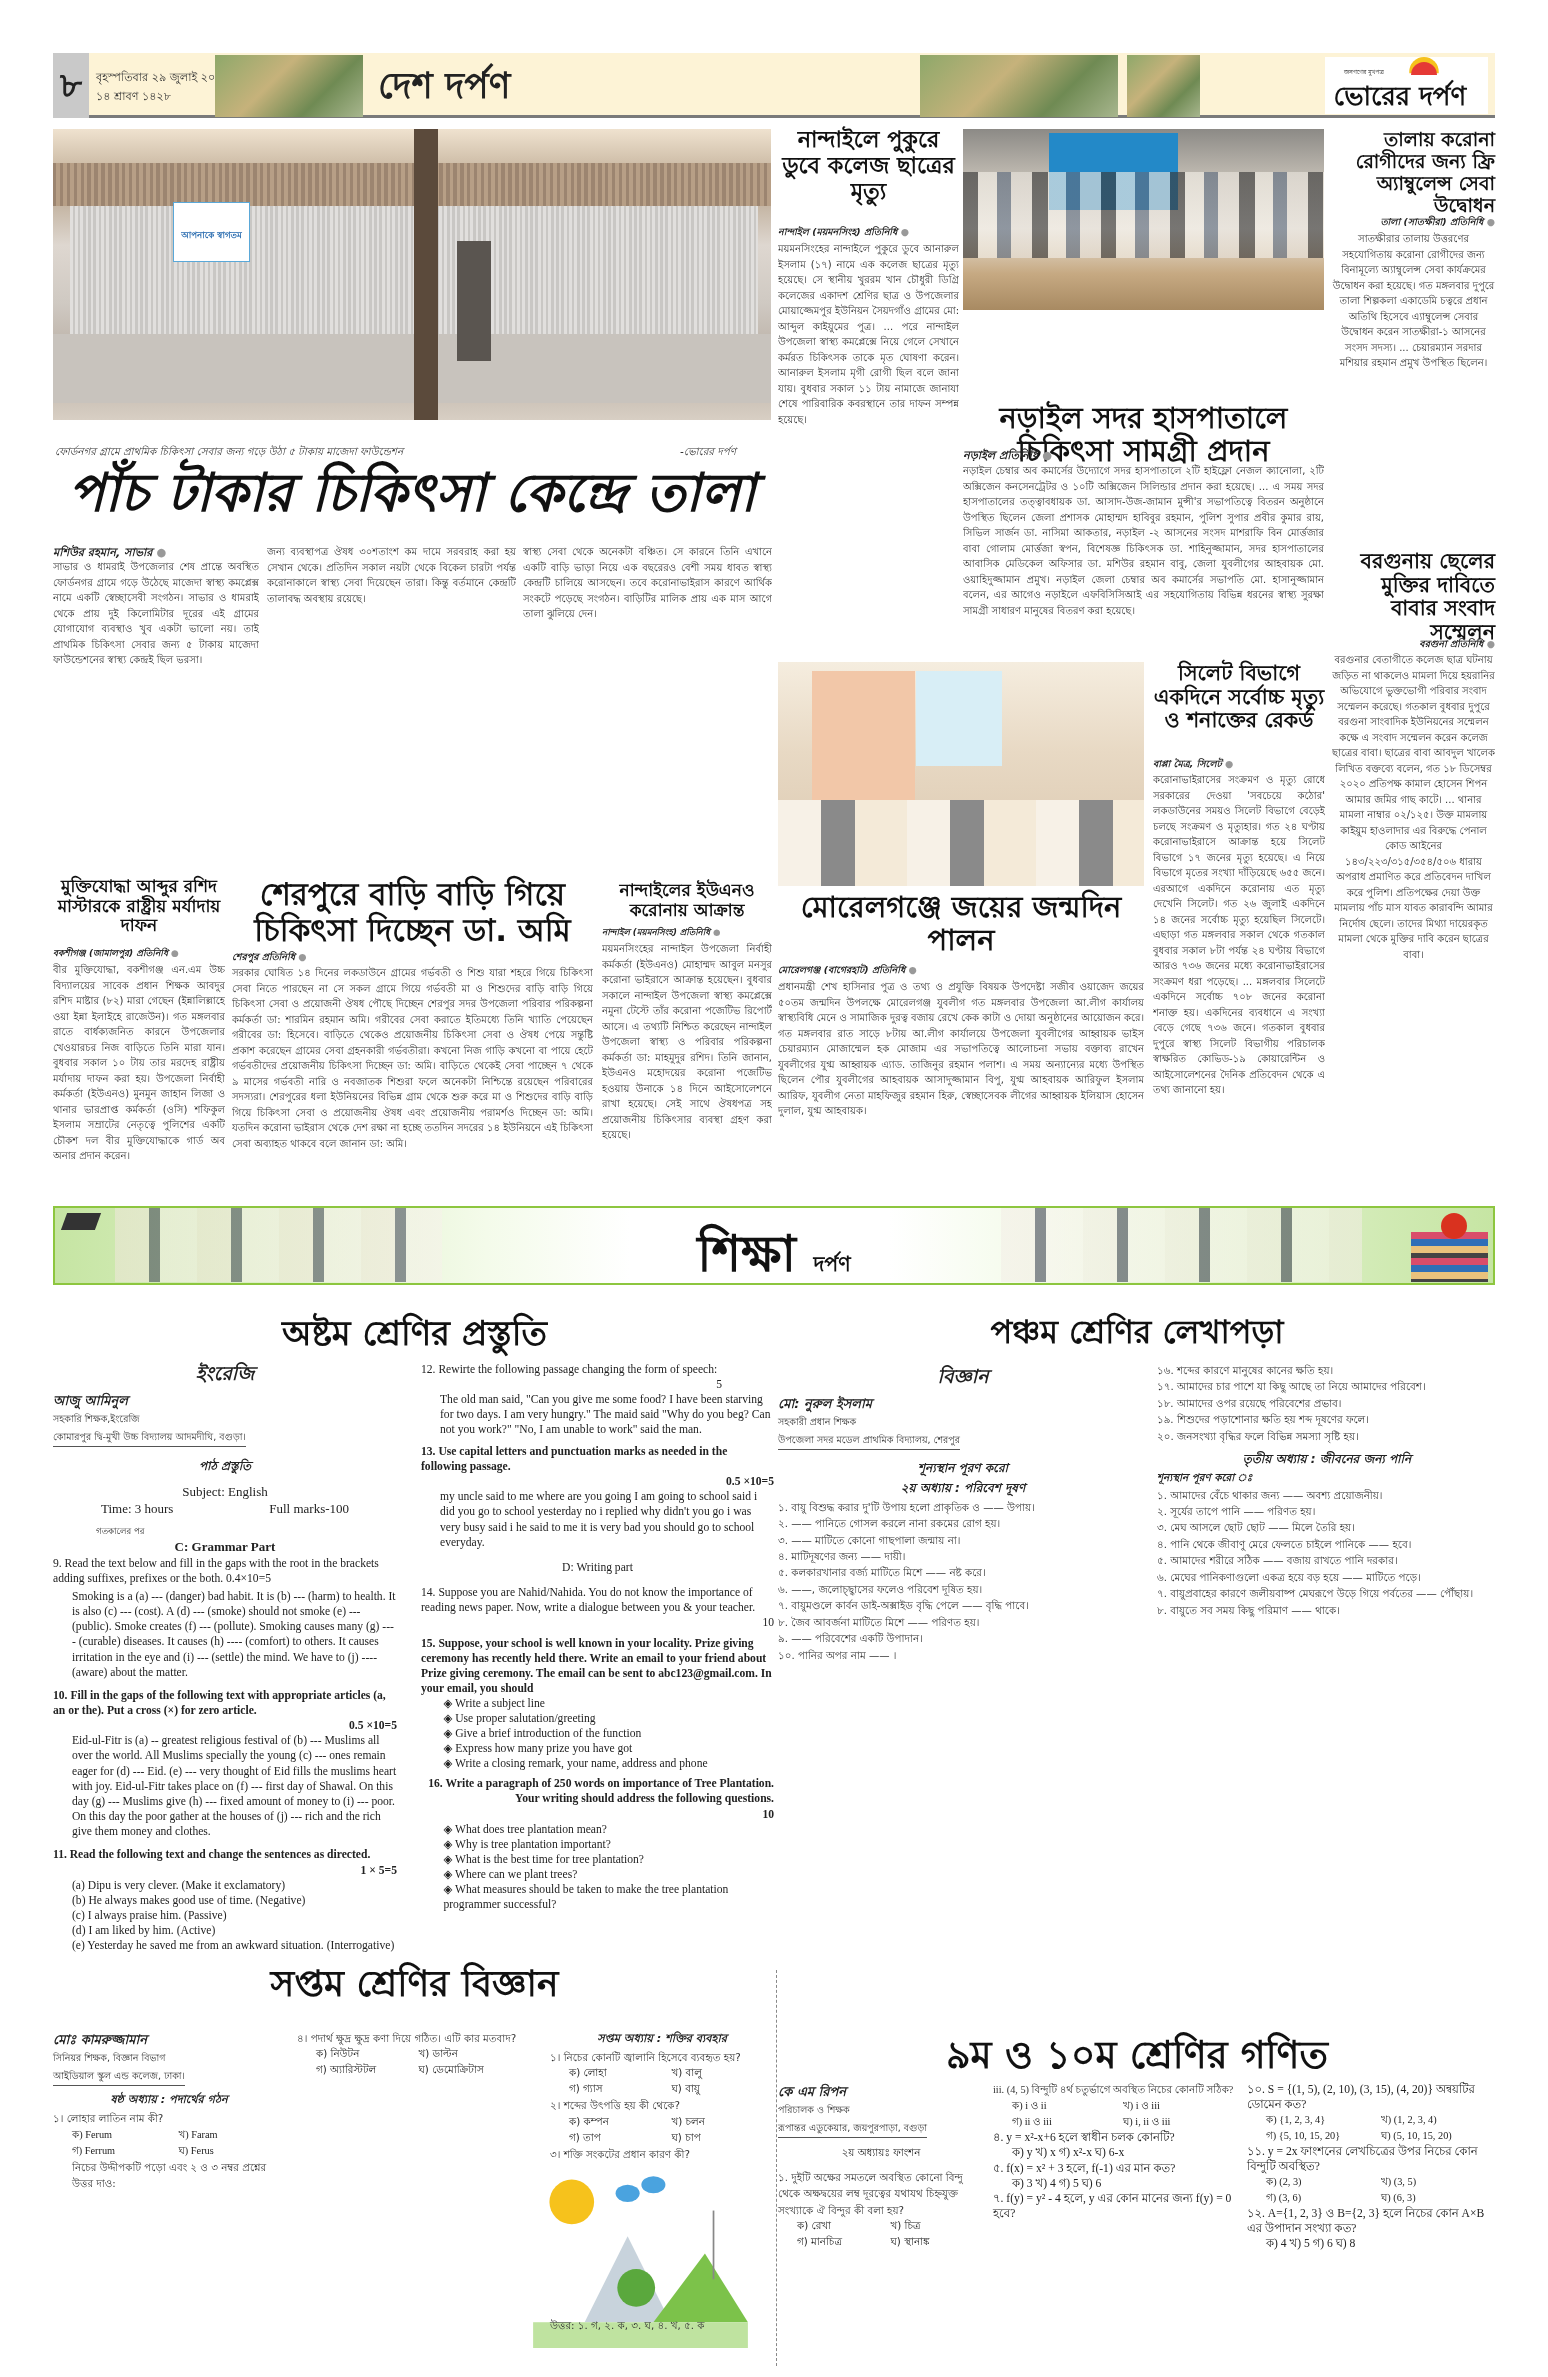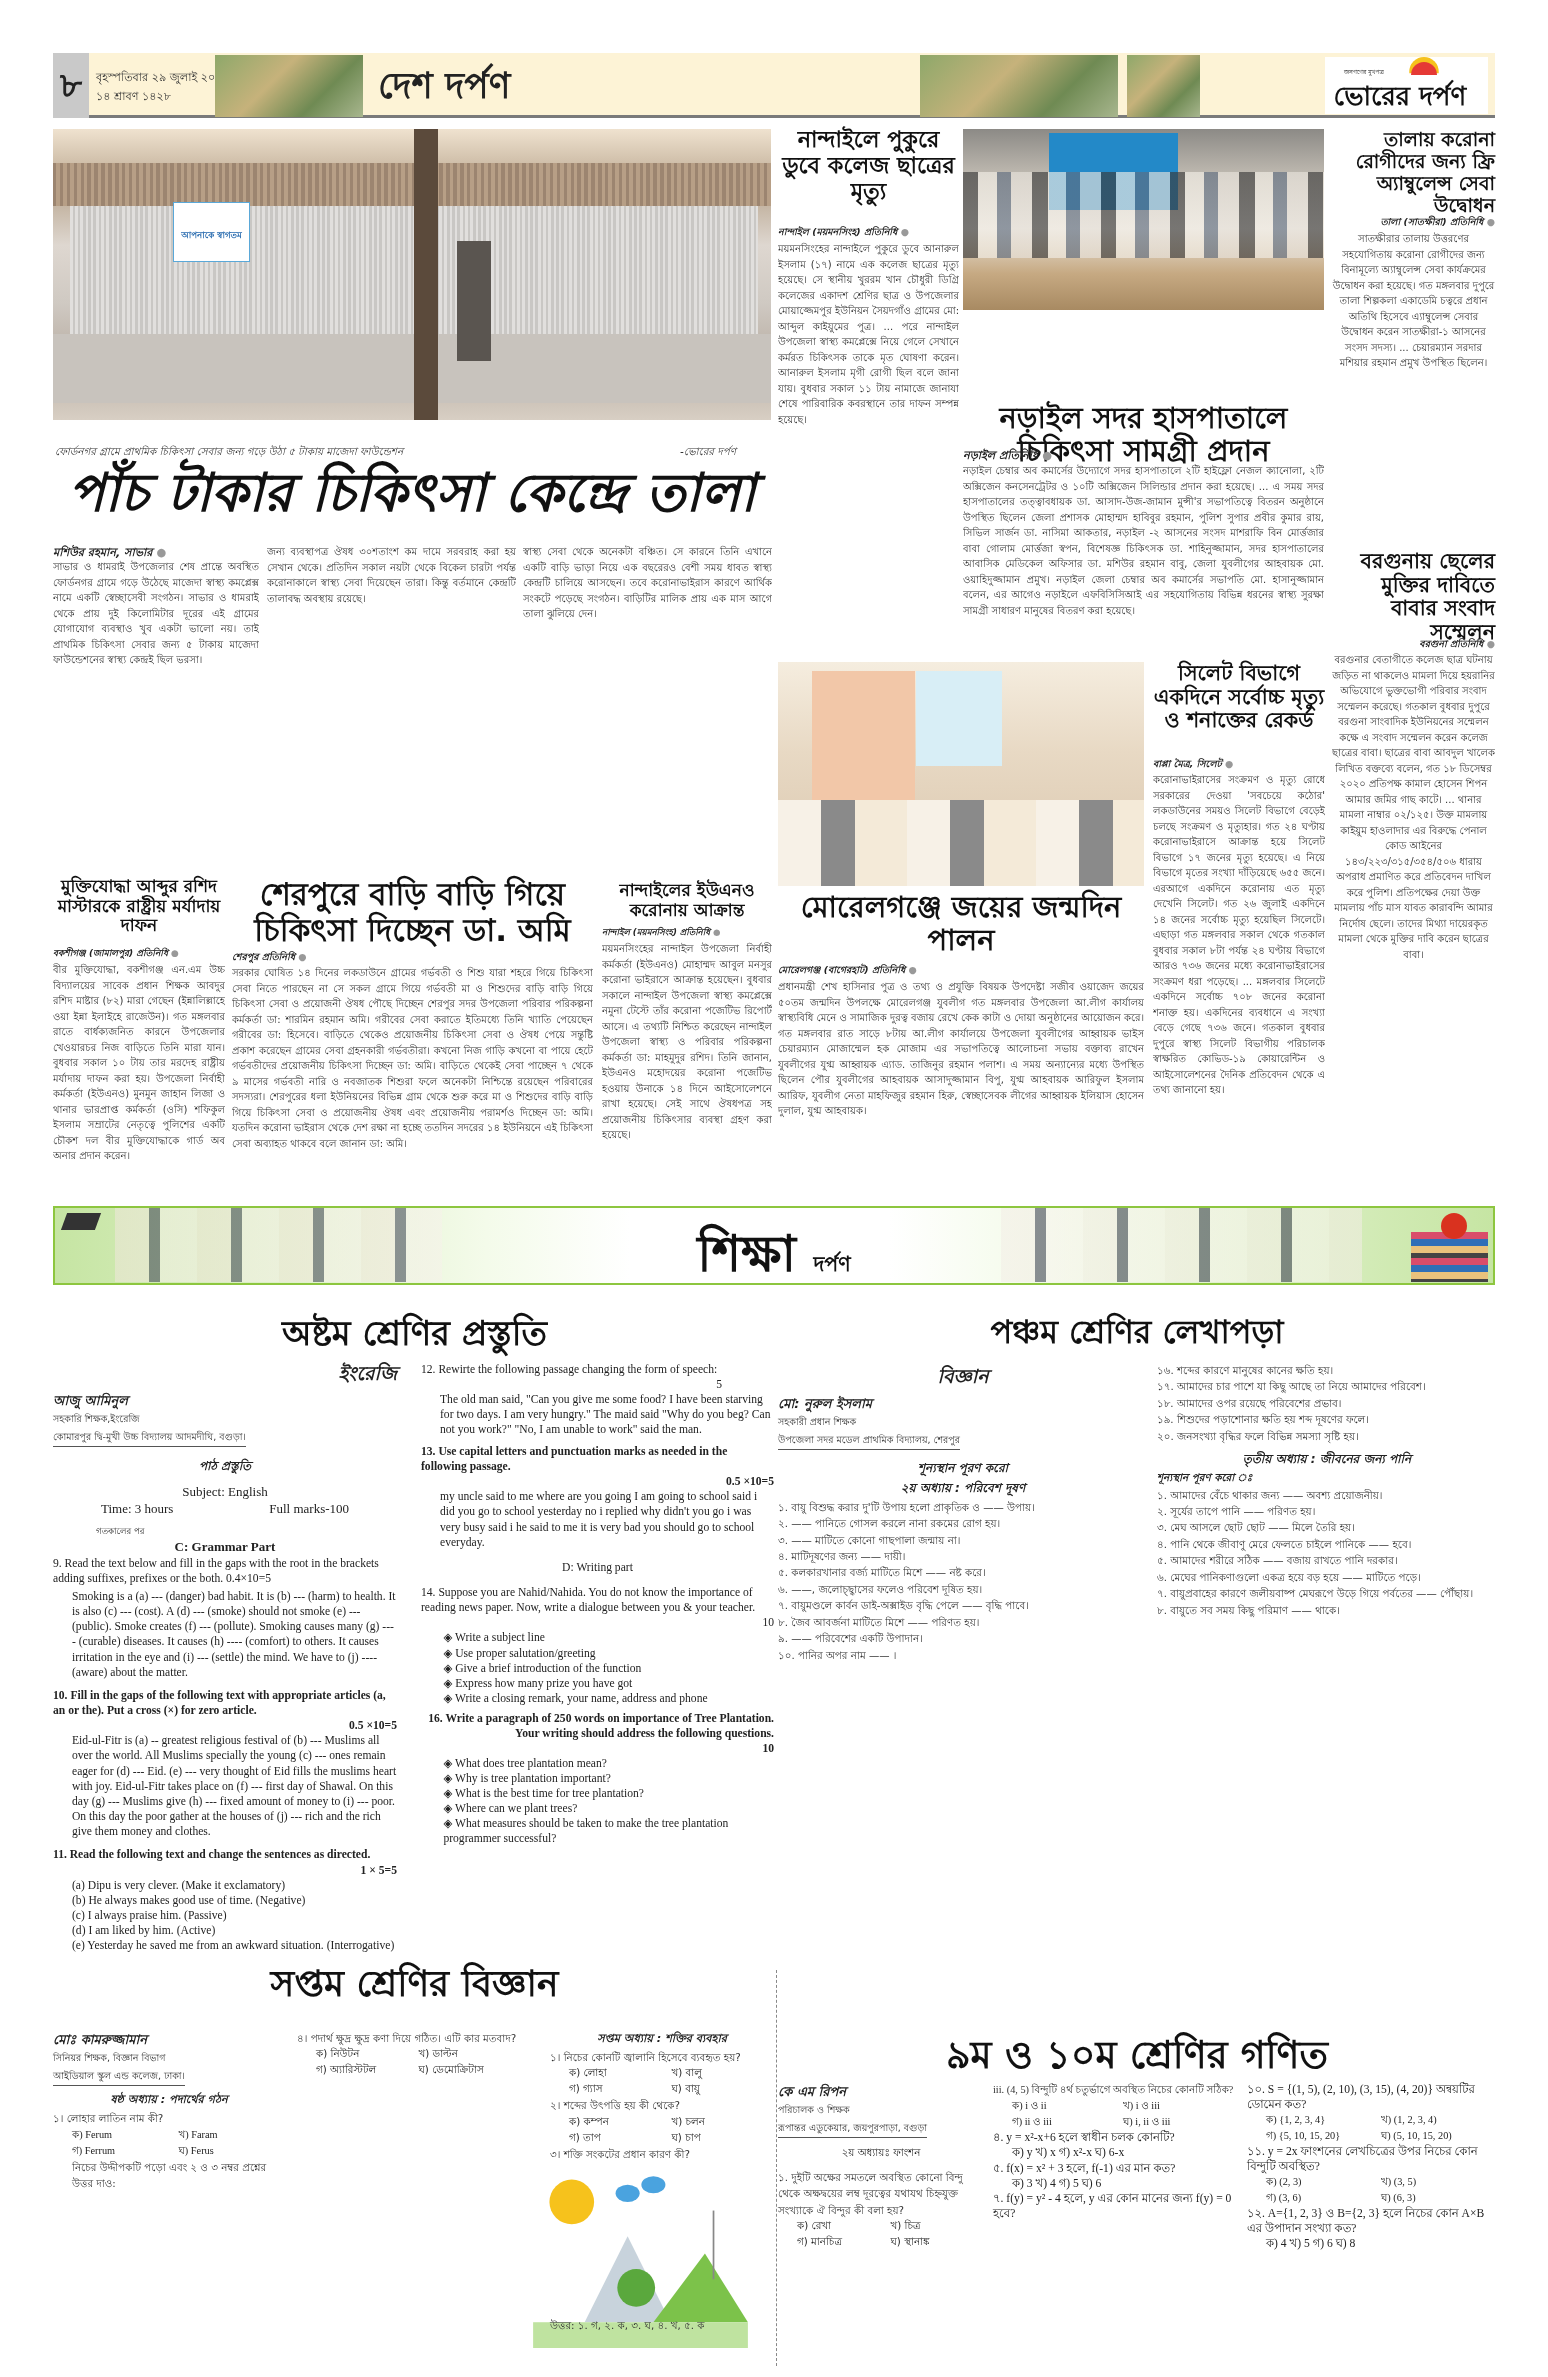--- a/index.html
+++ b/index.html
@@ -145,21 +145,21 @@
   <div class="books"></div>
   <div class="apple"></div>
 </div>
 <div id="edu-title" class="abs">
   <span>শিক্ষা</span>
   <small>দর্পণ</small>
 </div>
 
 <div class="abs sec-heading" style="left:53px;top:1307px;width:723px;font-size:34px;">অষ্টম শ্রেণির প্রস্তুতি</div>
 <div class="abs" style="left:53px;top:1359px;width:344px;">
-  <div style="text-align:right;font-size:19px;font-weight:bold;font-style:italic;">ইংরেজি</div>
+  <div style="text-align:center;font-size:19px;font-weight:bold;font-style:italic;">ইংরেজি</div>
   <div class="author-name">আজু আমিনুল</div>
   <div class="author-role">সহকারি শিক্ষক,ইংরেজি</div>
   <div class="author-school">কোমারপুর দ্বি-মুখী উচ্চ বিদ্যালয় আদমদীঘি, বগুড়া।</div>
   <div style="text-align:center;font-weight:bold;font-style:italic;font-size:12px;margin-top:10.3px;">পাঠ প্রস্তুতি</div>
   <div class="eng" style="text-align:center;font-size:13px;margin-top:6.9px;">Subject: English</div>
   <div class="eng" style="display:flex;justify-content:space-around;font-size:13px;">
     <span>Time: 3 hours</span>
     <span>Full marks-100</span>
   </div>
   <div style="font-size:8.6px;margin:6.9px 0 0 43px;">গতকালের পর</div>
@@ -182,20 +182,21 @@
 <div class="abs" style="left:421px;top:1362px;width:353px;">
   <div class="eng">12. Rewirte the following passage changing the form of speech:</div>
   <div class="eng" style="text-align:right;padding-right:52px;">5</div>
   <div class="eng" style="padding-left:19px;">The old man said, "Can you give me some food? I have been starving for two days. I am very hungry." The maid said "Why do you beg? Can not you work?"  "No, I am unable to work"  said the man.</div>
   <div class="eng" style="font-weight:bold;margin-top:6.9px;">13. Use capital letters and punctuation marks as needed in the following passage.</div>
   <div class="eng" style="font-weight:bold;text-align:right;">0.5 ×10=5</div>
   <div class="eng" style="padding-left:19px;">my uncle said to me where are you going I am going to school said i did you go to school yesterday no i replied why didn't  you go i was very busy said i he said to me it is very bad you should go to school everyday.</div>
   <div class="eng" style="text-align:center;margin:10.3px 0;">D: Writing part</div>
   <div class="eng">14. Suppose you are Nahid/Nahida. You do not know the importance of reading news paper. Now, write a dialogue between you &amp; your teacher.</div>
   <div class="eng" style="text-align:right;">10</div>
+  <div class="eng" style="font-weight:bold;margin-top:5.2px;">15. Suppose, your school is well known in your locality. Prize giving ceremony has recently held there. Write an email to your friend about Prize giving ceremony. The email can be sent to abc123@gmail.com. In your email, you should</div>
   <div class="eng" style="padding-left:22.4px;">
     <div>◈ <span>Write a subject line</span></div>
     <div>◈ <span>Use proper salutation/greeting</span></div>
     <div>◈ <span>Give a brief introduction of the function</span></div>
     <div>◈ <span>Express how many prize you have got</span></div>
     <div>◈ <span>Write a closing remark, your name, address and phone</span></div>
   </div>
   <div class="eng" style="font-weight:bold;margin-top:5.2px;text-align:right;">16. Write a paragraph of 250 words on importance of Tree Plantation. Your writing should address the following questions.</div>
   <div class="eng" style="font-weight:bold;text-align:right;">10</div>
   <div class="eng" style="padding-left:22.4px;">

